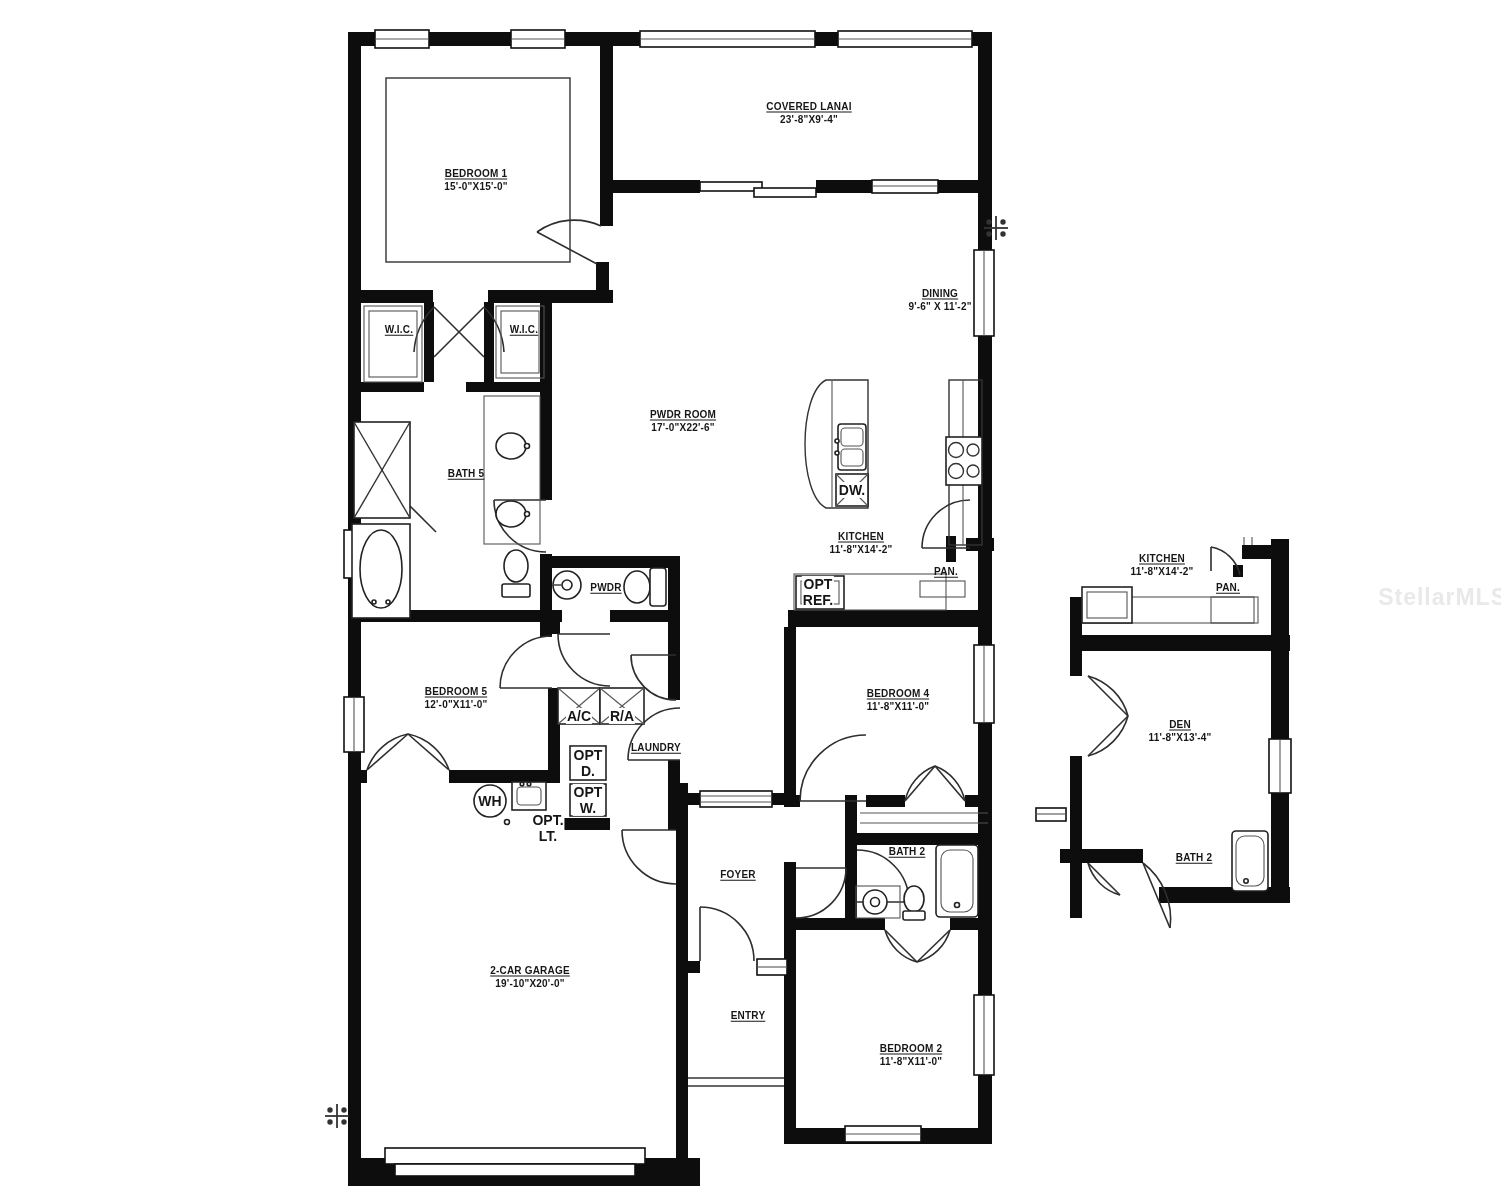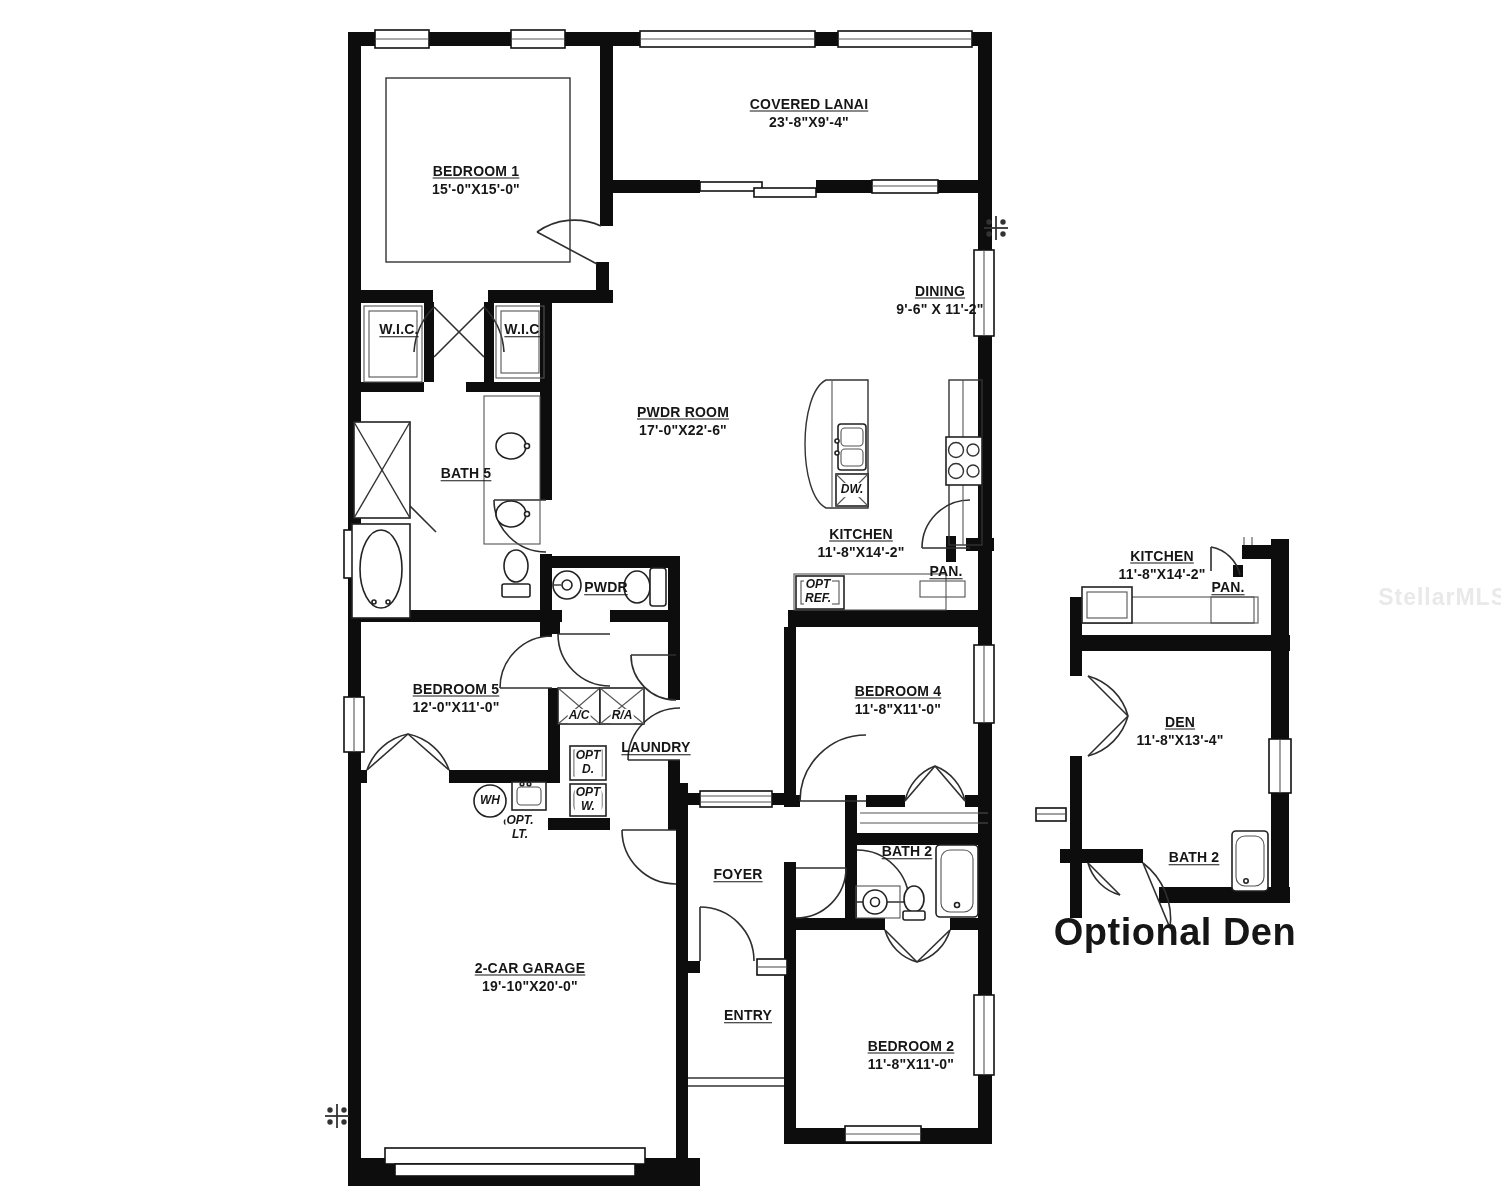--- a/index.html
+++ b/index.html
@@ -6,23 +6,23 @@
   .canvas{position:relative;width:1501px;height:1200px;background:#fff;overflow:hidden;
           font-family:"Liberation Sans",sans-serif;}
   svg{position:absolute;left:0;top:0;}
   .wall{fill:#0d0d0d;stroke:none;}
   .win{fill:#ffffff;stroke:#111;stroke-width:1.6;}
   .thin{fill:none;stroke:#333;stroke-width:1.4;}
   .thin2{fill:none;stroke:#555;stroke-width:1.1;}
   .door{fill:none;stroke:#2e2e2e;stroke-width:1.6;}
   .fix{fill:#fff;stroke:#222;stroke-width:1.6;}
   .lbl{position:absolute;transform:translate(-50%,-50%);text-align:center;color:#161616;
-       font-size:14px;font-weight:700;letter-spacing:.2px;white-space:nowrap;line-height:1.25;}
+       font-size:10px;font-weight:700;letter-spacing:.2px;white-space:nowrap;line-height:1.25;}
   .rn{text-decoration:underline;text-underline-offset:2px;}
-  .tiny{font-size:12px;font-weight:700;letter-spacing:0;line-height:1.15;background:#fff;padding:0 1px;font-style:italic;}
+  .tiny{font-size:14px;font-weight:700;letter-spacing:0;line-height:1.15;background:#fff;padding:0 1px;}
   .inset-title{position:absolute;transform:translate(-50%,-50%);font-size:38px;font-weight:800;
        color:#161616;letter-spacing:.5px;white-space:nowrap;}
   .watermark{position:absolute;right:-6px;top:584px;font-size:23px;font-weight:700;color:#e9e9e9;
        letter-spacing:1px;white-space:nowrap;}
 </style>
 </head>
 <body>
 
 <div class="canvas">
 
@@ -408,36 +408,35 @@
   <div>OPT</div>
   <div>D.</div>
 </div>
 <div class="lbl tiny" style="left:588px;top:800px">
   <div>OPT</div>
   <div>W.</div>
 </div>
 <div class="lbl tiny" style="left:490px;top:801px;background:none">
   <div>WH</div>
 </div>
-<div class="lbl tiny" style="left:520px;top:828px">
+<div class="lbl tiny" style="left:548px;top:828px">
   <div>OPT.</div>
   <div>LT.</div>
 </div>
 
 <div class="lbl" style="left:1162px;top:565px">
   <div class="rn">KITCHEN</div>
   <div>11'-8"X14'-2"</div>
 </div>
 <div class="lbl" style="left:1228px;top:588px">
   <div class="rn">PAN.</div>
 </div>
 <div class="lbl" style="left:1180px;top:731px">
   <div class="rn">DEN</div>
   <div>11'-8"X13'-4"</div>
 </div>
 <div class="lbl" style="left:1194px;top:858px">
   <div class="rn">BATH 2</div>
 </div>
-<div class="inset-title" style="left:1175px;top:932px">Optional Den</div>
 
 <div class="watermark">StellarMLS</div>
 
 </div>
 
 </body></html>

